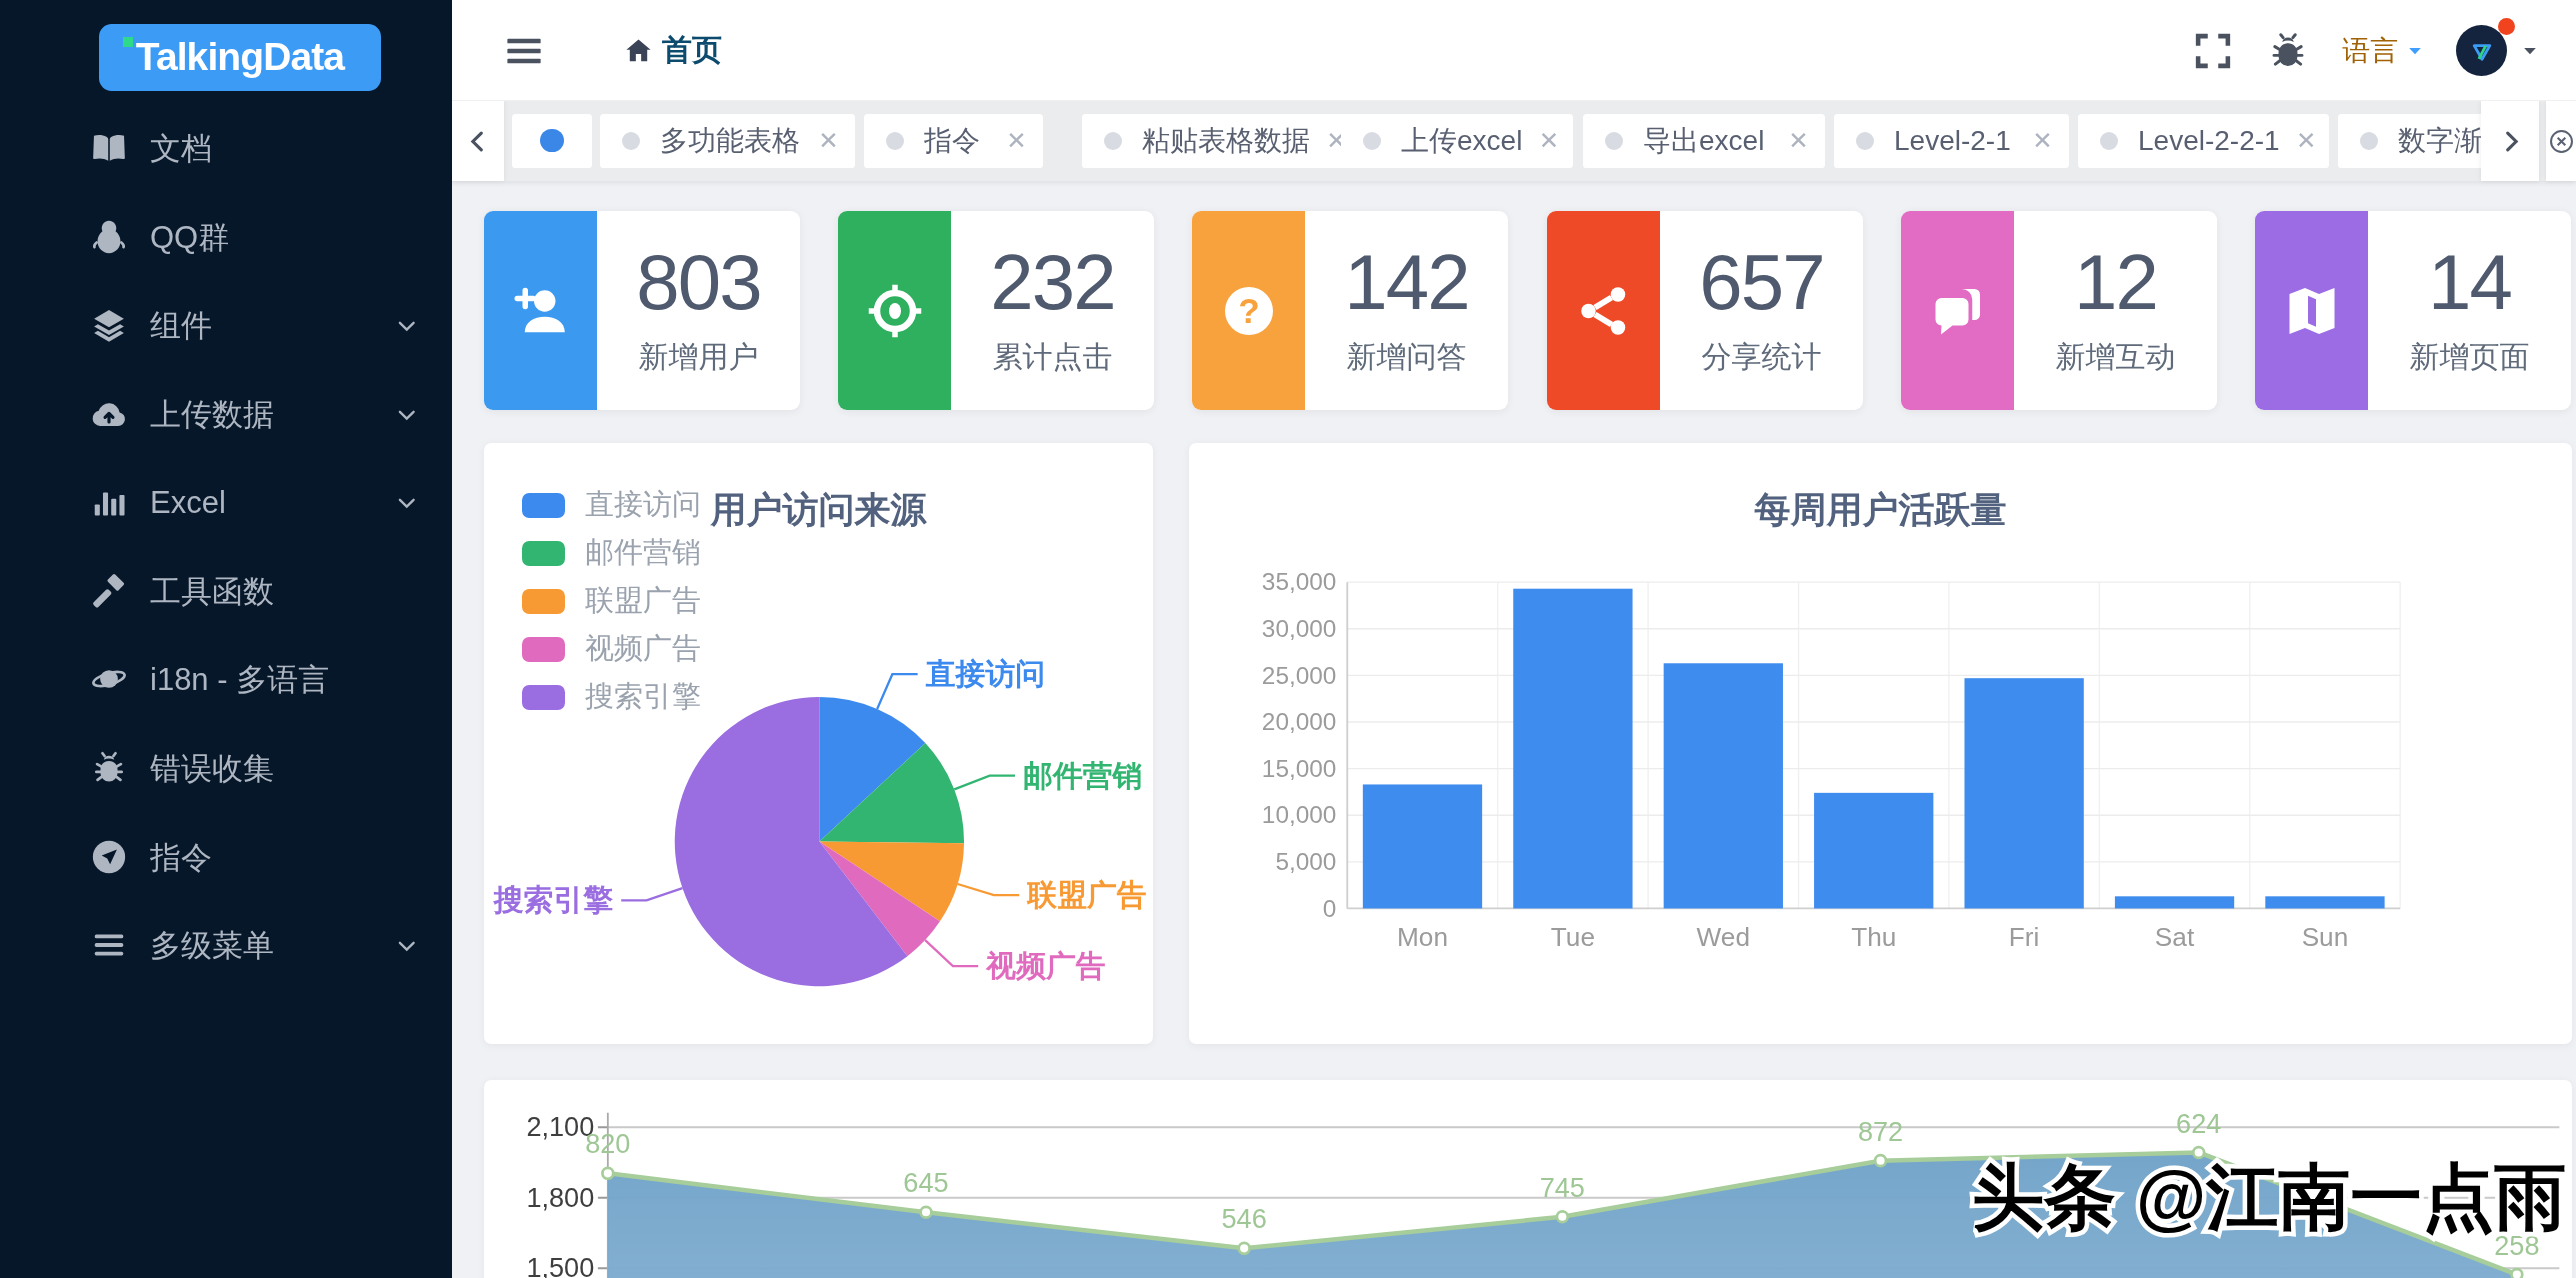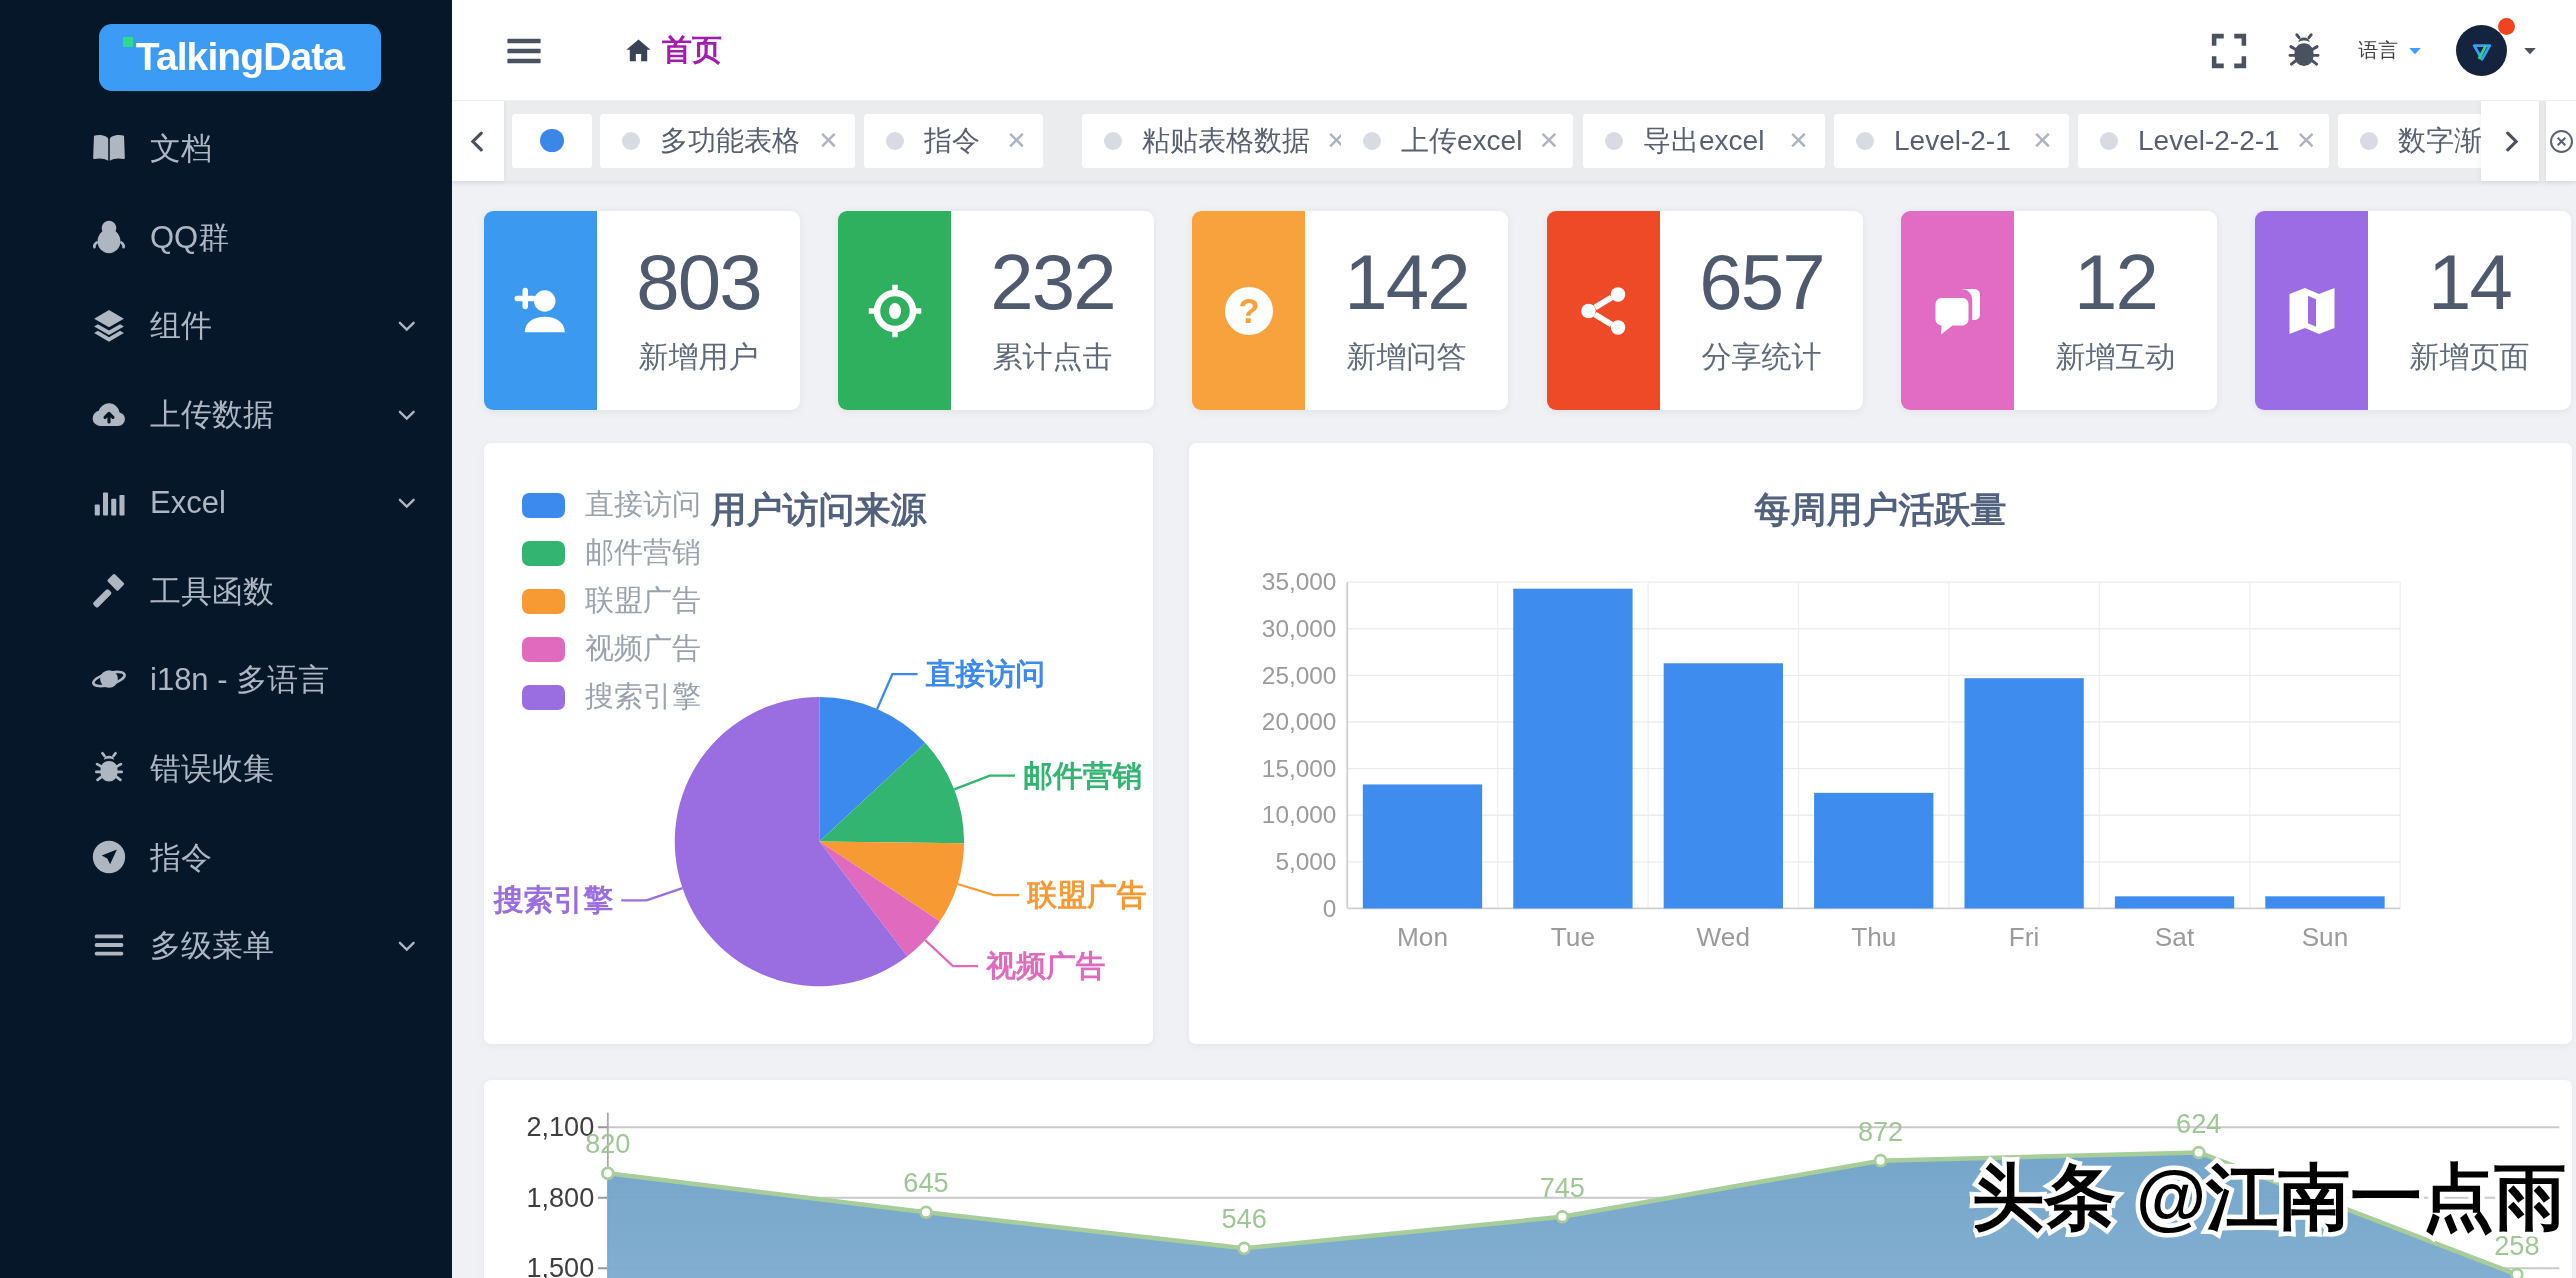--- a/index.html
+++ b/index.html
@@ -18,25 +18,25 @@
   .menu-item .mi-label{position:absolute;left:150px;top:50%;transform:translateY(-50%);
     font-size:31px;white-space:nowrap;}
   .menu-item .mi-chevron{position:absolute;right:34px;top:33px;width:23.5px;height:23.5px;}
 
   
   .header{position:absolute;left:452px;top:0;width:2124px;height:101px;background:#fff;
     border-bottom:0.9px solid #F0F0F0;z-index:4;}
   .hamburger{position:absolute;left:51px;top:30px;width:42px;height:42px;cursor:pointer;}
   .breadcrumb{position:absolute;left:172px;top:0;height:101px;display:flex;align-items:center;cursor:pointer;}
   .breadcrumb .home-ic{width:29px;height:29px;margin-right:9px;}
-  .breadcrumb .bc-label{font-size:30px;color:#a21caf;font-weight:bold;}
+  .breadcrumb .bc-label{font-size:30px;color:#0c4a6e;font-weight:bold;}
   .hdr-right{position:absolute;right:0;top:0;height:101px;display:flex;align-items:center;}
   .hdr-btn{width:42px;height:42px;margin-right:33px;cursor:pointer;color:#4A5260;}
   .lang{display:flex;align-items:center;margin-right:31px;cursor:pointer;}
-  .lang-label{font-size:20px;color:#404040;margin-right:7.2px;}
+  .lang-label{font-size:28px;color:#a16207;margin-right:7.2px;}
   .caret{width:20px;height:20px;}
   .avatar-wrap{position:relative;margin-right:12.7px;cursor:pointer;}
   .avatar{width:51px;height:51px;border-radius:50%;background:#15243E;display:flex;
     align-items:center;justify-content:center;}
   .avatar svg{width:34px;height:34px;}
   .red-dot{position:absolute;right:-7.2px;top:-7.2px;width:17px;height:17px;border-radius:50%;background:#F1431E;}
   .avatar-caret{margin-right:36px;cursor:pointer;}
 
   
   .tabstrip{position:absolute;left:452px;top:101px;width:2124px;height:80px;background:#EBECEE;

